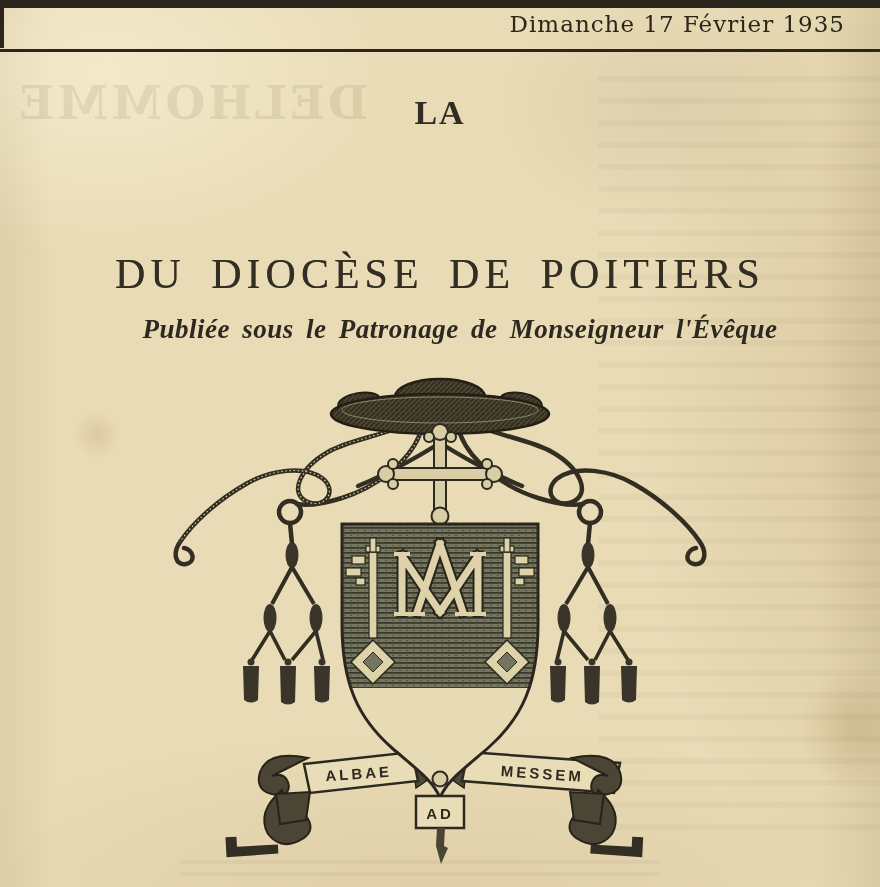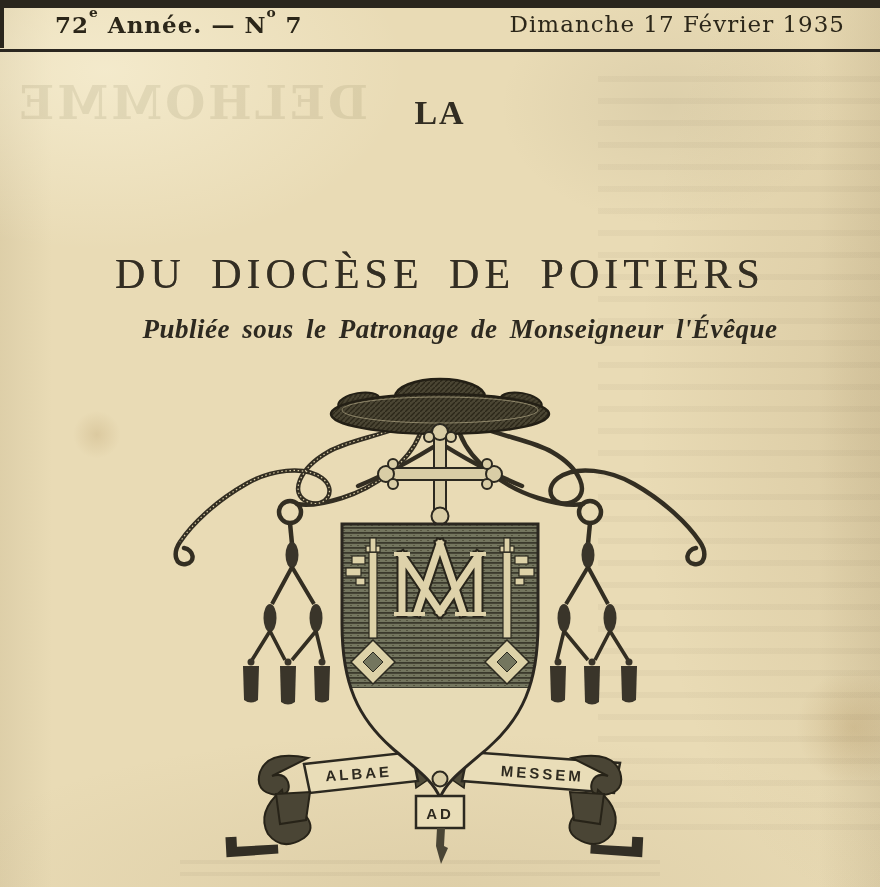--- a/index.html
+++ b/index.html
@@ -80,21 +80,20 @@
 
 <div class="paper">
 
   <div class="ghost">DELHOMME</div>
   <div class="showthrough"></div>
   <div class="showthrough-bottom"></div>
 
   <div class="topbar"></div>
   <div class="edgebar"></div>
 
-  <div class="edition"><span>72</span><sup>e</sup><span> Année. — N</span><sup>o</sup><span> 7</span></div>
 
   <div class="dateline">Dimanche 17 Février 1935</div>
 
   <div class="rule"></div>
 
   <div class="article">LA</div>
   <div class="subtitle">DU DIOCÈSE DE POITIERS</div>
   <div class="patronage">Publiée sous le Patronage de Monseigneur l'Évêque</div>
 
   <svg class="arms" viewBox="0 0 620 500">

